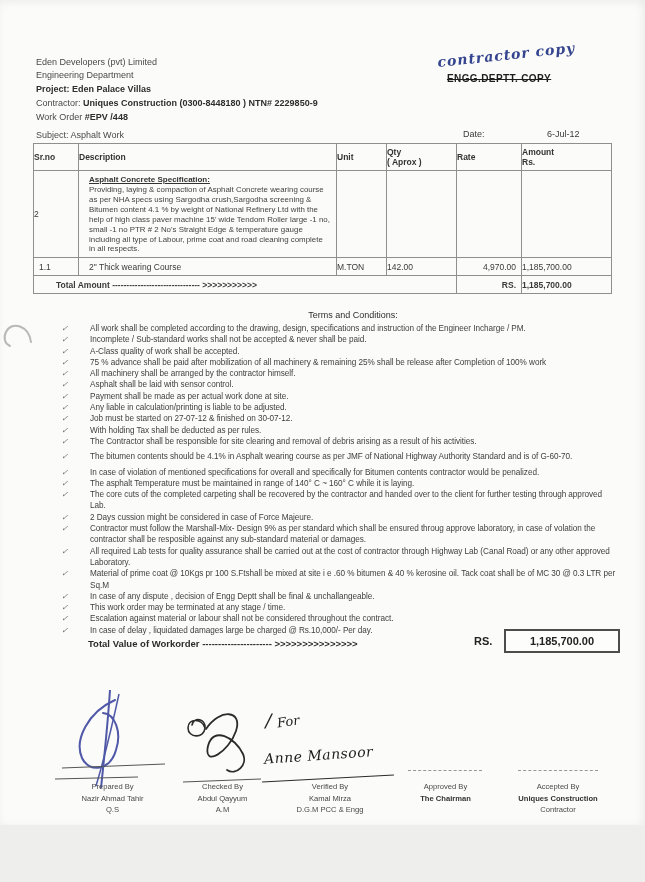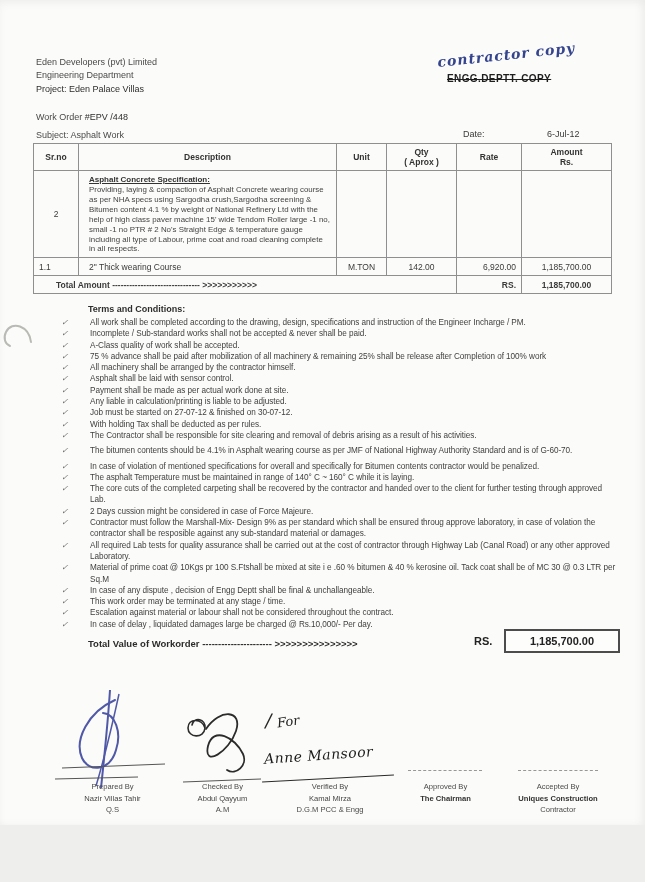--- a/index.html
+++ b/index.html
@@ -2,21 +2,21 @@
 <html><head>
 <meta charset="utf-8">
 <style>
   html,body{margin:0;padding:0;background:#eeeeec;}
   .page{position:relative;width:645px;height:825px;background:#fbfbf9;overflow:hidden;
         font-family:"Liberation Sans","DejaVu Sans",sans-serif;color:#3c3c3c;
         box-shadow:inset -4px 0 8px rgba(0,0,0,0.04), inset 0 4px 8px rgba(0,0,0,0.03);}
 
   
   .hline{position:absolute;left:36px;font-size:9px;color:#4a4a4a;white-space:nowrap;}
-  .hbold{font-weight:normal;color:#2e2e2e;}
+  .hbold{font-weight:bold;color:#2e2e2e;}
   .lbl{color:#4a4a4a;}
 
   
   .handnote{position:absolute;left:437px;top:44px;width:190px;
             font-family:"DejaVu Serif",serif;font-style:italic;font-weight:bold;
             font-size:14px;color:#35448e;transform:rotate(-6deg);letter-spacing:1px;}
   .stamp{position:absolute;left:447px;top:73px;font-size:10px;font-weight:bold;color:#1e1e1e;
          letter-spacing:0.4px;text-decoration:line-through;}
 
   .dateline{position:absolute;top:129px;font-size:9px;color:#3a3a3a;}
@@ -24,34 +24,34 @@
   
   table.doc{position:absolute;left:33px;top:143px;width:578px;border-collapse:collapse;table-layout:fixed;}
   table.doc td,table.doc th{border:1px solid #8f8f8f;font-size:8.5px;color:#3a3a3a;
         padding:0;vertical-align:middle;overflow:hidden;}
   table.doc th{font-weight:bold;color:#333;}
   tr.hrow{height:27px;}
   tr.specrow{height:87px;}
   tr.itemrow{height:18px;}
   tr.totrow{height:18px;}
   .th2 span{display:block;line-height:10px;}
-  .cc{text-align:center;}
+  .cc{text-align:left;}
   .rr{text-align:right;padding-right:5px!important;}
   .desc-cell{vertical-align:top!important;padding:4px 6px 0 10px!important;}
   .spec-title{font-weight:bold;text-decoration:underline;font-size:8px;color:#333;margin-bottom:1px;}
   .spec-body{font-size:7.9px;line-height:9.9px;color:#444;}
   .srno-item{padding-left:5px!important;}
   .item-desc{padding-left:10px!important;font-size:8.2px;}
   .tot-label{font-weight:bold;font-size:10px;color:#2c2c2c;padding-left:22px!important;white-space:nowrap;}
   .tot-amt{font-weight:bold;font-size:10px;color:#222;}
   .tot-rs{font-weight:bold;font-size:10px;color:#222;}
 
   
   .terms{position:absolute;left:60px;top:303px;width:558px;}
-  .terms-h{font-weight:bold;font-size:9px;color:#2e2e2e;margin:1px 0 3px 28px;}
+  .terms-h{font-weight:normal;font-size:9px;color:#2e2e2e;margin:7px 0 3px 28px;text-align:center;}
   .term{display:flex;align-items:flex-start;}
   .tick{flex:0 0 28px;font-size:8px;color:#666;line-height:11.3px;
         transform:skewX(-18deg);padding-left:2px;}
   .tx{flex:1;font-size:8.2px;line-height:11.3px;color:#3f3f3f;letter-spacing:-0.05px;}
   .nw .tx{white-space:nowrap;}
   .mt4{margin-top:4px;}
 
   
   .tv-label{position:absolute;left:88px;top:638px;font-weight:bold;font-size:9.5px;color:#2c2c2c;white-space:nowrap;}
   .tv-rs{position:absolute;left:474px;top:635px;font-weight:bold;font-size:11px;color:#222;}
@@ -74,20 +74,24 @@
 </head>
 <body>
 
 <div class="page">
 
   <div class="hline" style="top:57px">Eden Developers (pvt) Limited</div>
   <div class="hline" style="top:70px">Engineering Department</div>
   <div class="hline hbold" style="top:84px">
     <span>Project:</span>
     <span>Eden Palace Villas</span>
+  </div>
+  <div class="hline" style="top:98px">
+    <span class="lbl">Contractor:</span>
+    <span class="hbold">Uniques Construction (0300-8448180 ) NTN# 2229850-9</span>
   </div>
   <div class="hline" style="top:112px">
     <span class="lbl">Work Order</span>
     <span class="hbold">#EPV /448</span>
   </div>
   <div class="hline" style="top:130px">
     <span class="lbl">Subject:</span>
     <span>Asphalt Work</span>
   </div>
 
@@ -130,21 +134,21 @@
       <td></td>
       <td></td>
       <td></td>
       <td></td>
     </tr>
     <tr class="itemrow">
       <td class="srno-item">1.1</td>
       <td class="item-desc">2" Thick  wearing  Course</td>
       <td class="cc">M.TON</td>
       <td class="cc">142.00</td>
-      <td class="rr">6,920.00</td>
+      <td class="rr">4,970.00</td>
       <td class="cc">1,185,700.00</td>
     </tr>
     <tr class="totrow">
       <td colspan="4" class="tot-label">Total Amount  -------------------------------  &gt;&gt;&gt;&gt;&gt;&gt;&gt;&gt;&gt;&gt;&gt;</td>
       <td class="rr tot-rs">RS.</td>
       <td class="cc tot-amt">1,185,700.00</td>
     </tr>
   </tbody>
     </table>
 
@@ -267,21 +271,21 @@
   </svg>
   <div class="hand-for">For</div>
   <div class="hand-name">Anne Mansoor</div>
   <div class="hand-underline"></div>
 
   <div class="dashline" style="left:408px;width:74px"></div>
   <div class="dashline" style="left:518px;width:80px"></div>
 
   <div class="sigcol" style="left:60px;width:105px">
     <div>Prepared By</div>
-    <div class="nm">Nazir Villas Tahir</div>
+    <div class="nm">Nazir Ahmad Tahir</div>
     <div>Q.S</div>
   </div>
   <div class="sigcol" style="left:170px;width:105px">
     <div>Checked By</div>
     <div class="nm">Abdul Qayyum</div>
     <div>A.M</div>
   </div>
   <div class="sigcol" style="left:393px;width:105px">
     <div>Approved By</div>
     <div class="nm" style="font-weight:bold;color:#333">The Chairman</div>

